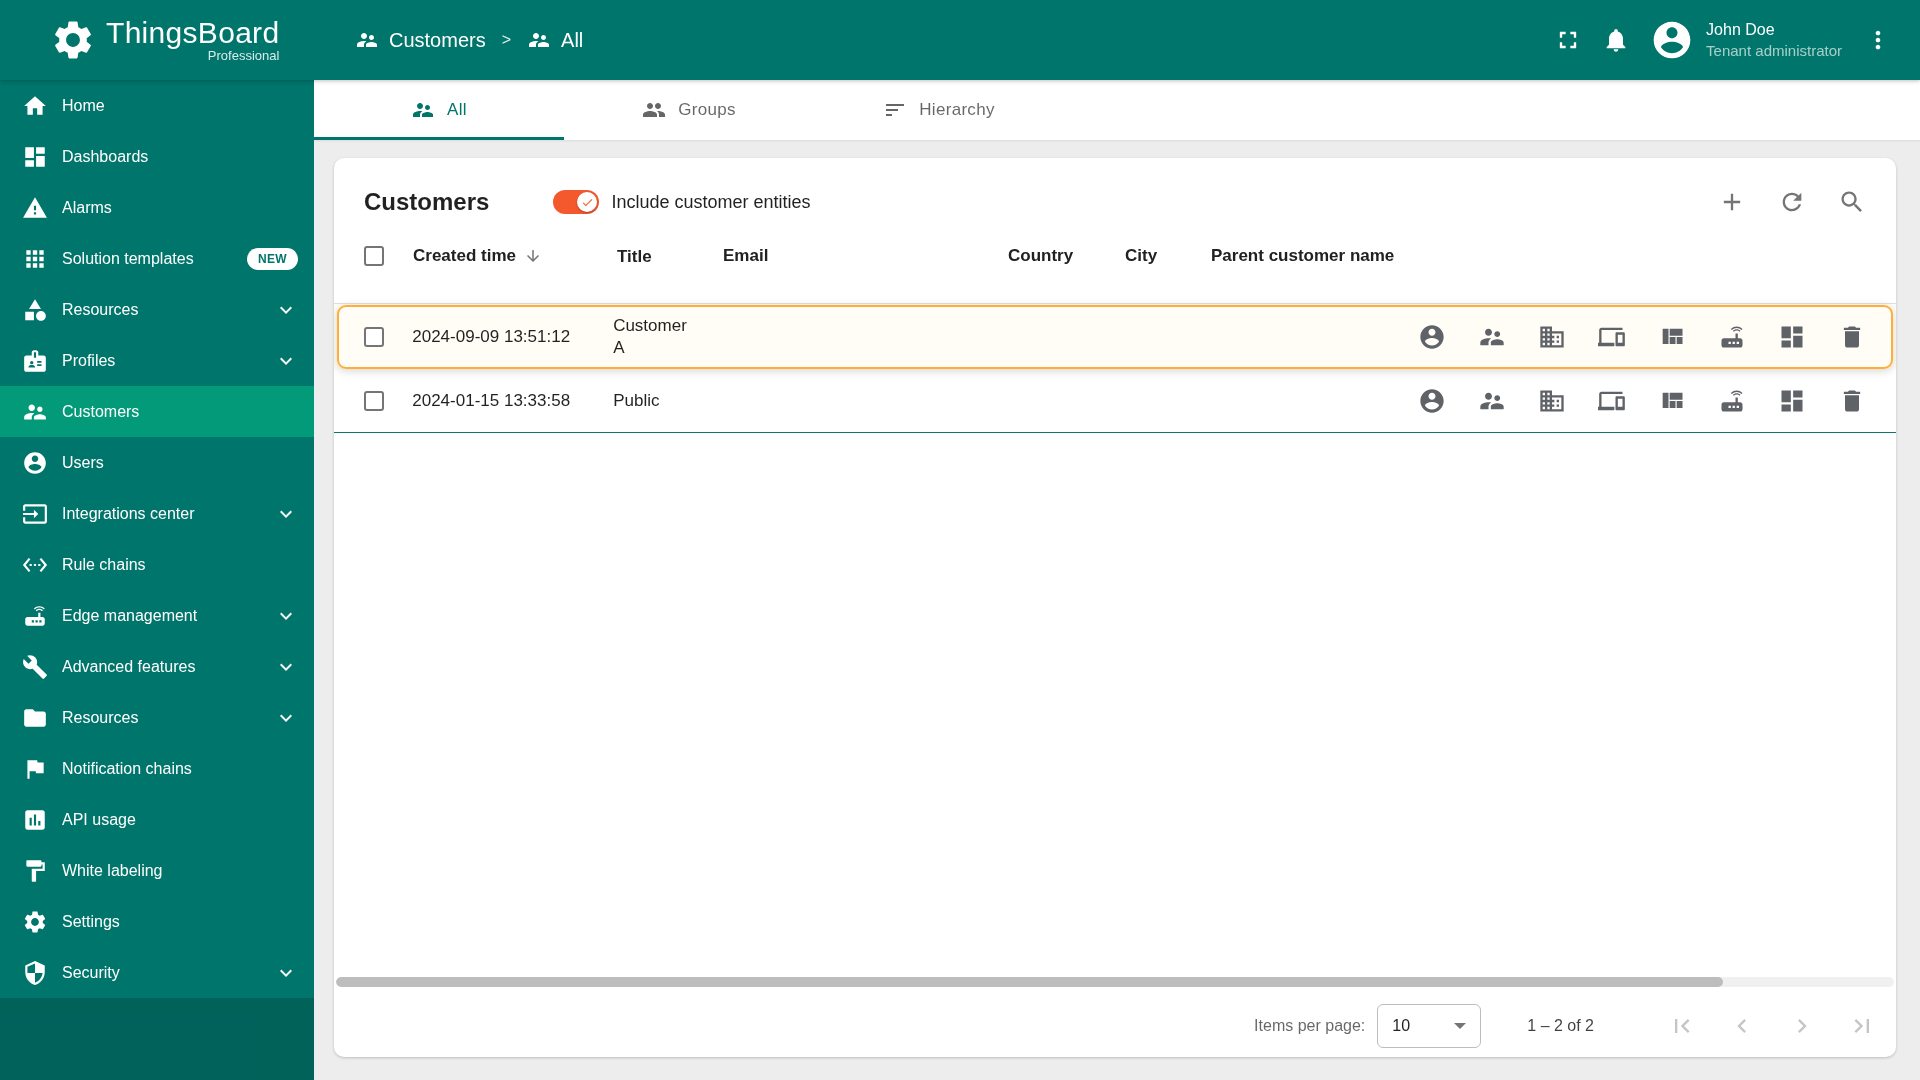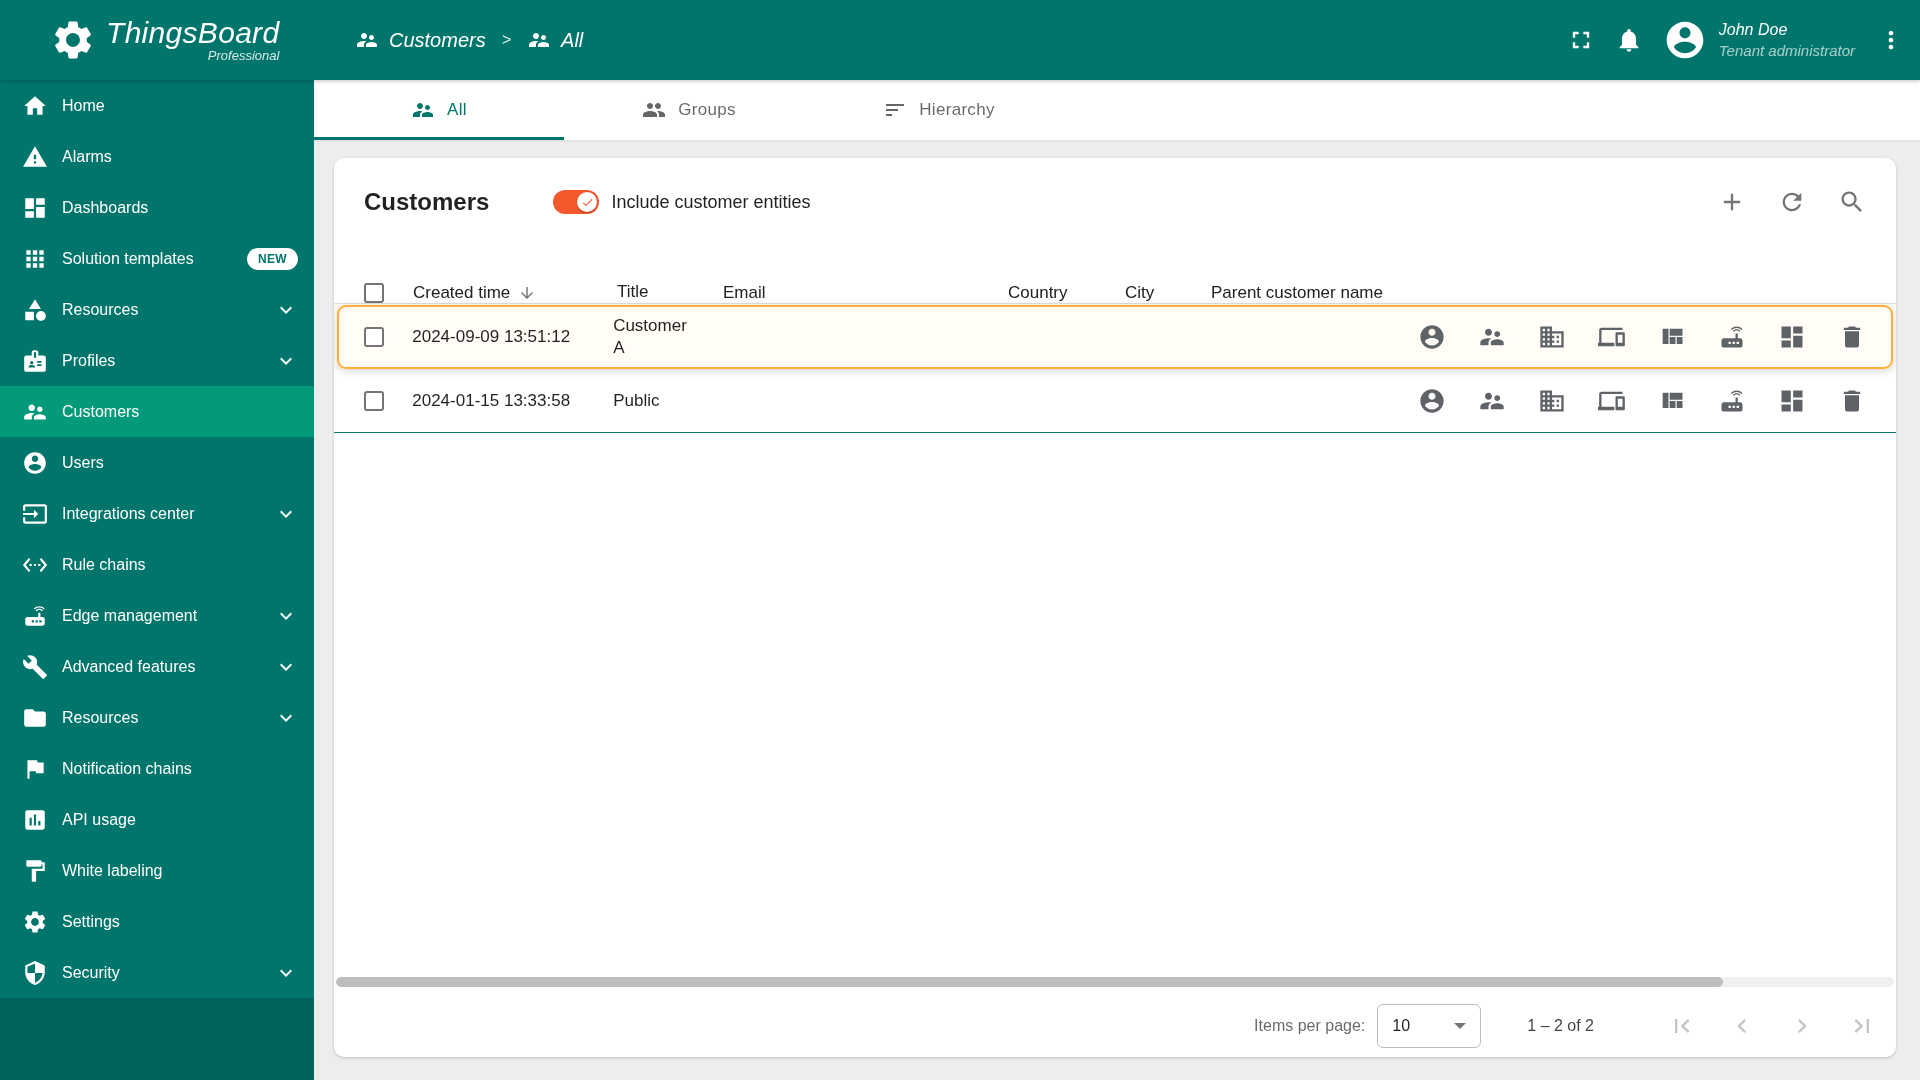--- a/index.html
+++ b/index.html
@@ -7,31 +7,31 @@
     --active-item-green:#029a78;
     --toggle-orange:#f4592e;
     --highlight-border:#ffae3b;
   }
   *{margin:0;padding:0;box-sizing:border-box;}
   html,body{width:1920px;height:1080px;overflow:hidden;background:#ededed;
     font-family:"Liberation Sans",sans-serif;color:rgba(0,0,0,.87);}
 
   
   .topbar{position:fixed;top:0;left:0;right:0;height:80px;background:var(--primary-green);
-    display:flex;align-items:center;z-index:20;box-shadow:0 1px 4px rgba(0,0,0,.25);font-style:italic;}
+    display:flex;align-items:center;z-index:20;box-shadow:0 1px 4px rgba(0,0,0,.25);}
   .logo{width:314px;display:flex;align-items:center;padding-left:50px;gap:10px;cursor:pointer;}
   .logo-gear{width:46px;height:46px;fill:#fff;}
   .logo-text{display:flex;flex-direction:column;align-items:flex-end;}
   .logo-name{font-size:30px;font-weight:400;color:#fff;letter-spacing:.3px;line-height:1.05;}
   .logo-sub{font-size:13px;color:rgba(255,255,255,.85);}
   .breadcrumb{display:flex;align-items:center;margin-left:41px;color:#fff;}
   .crumb{display:flex;align-items:center;gap:10px;font-size:20px;cursor:pointer;}
   .crumb svg{width:24px;height:24px;fill:#fff;}
   .crumb-sep{margin:0 16px;font-size:16px;color:rgba(255,255,255,.9);}
-  .topbar-right{margin-left:auto;display:flex;align-items:center;padding-right:5px;}
+  .topbar-right{margin-left:auto;display:flex;align-items:center;padding-right:18px;}
   .tb-btn{width:48px;height:48px;background:none;border:none;color:#fff;cursor:pointer;
     display:flex;align-items:center;justify-content:center;}
   .tb-btn svg{width:28px;height:28px;fill:currentColor;}
   .avatar{width:44px;height:44px;margin:0 12px 0 10px;}
   .avatar svg{width:44px;height:44px;fill:#fff;}
   .user-block{display:flex;flex-direction:column;justify-content:center;margin-right:12px;}
   .user-name{color:#fff;font-size:16px;line-height:1.3;}
   .user-role{color:rgba(255,255,255,.65);font-size:15px;line-height:1.3;}
 
   
@@ -65,22 +65,22 @@
   .knob{position:absolute;right:2px;top:2px;width:20px;height:20px;border-radius:50%;background:#fff;
     display:flex;align-items:center;justify-content:center;box-shadow:0 1px 2px rgba(0,0,0,.3);}
   .knob svg{width:13px;height:13px;fill:var(--toggle-orange);}
   .toggle-label{margin-left:12px;font-size:18px;}
   .header-actions{margin-left:auto;display:flex;align-items:center;gap:32px;}
   .icon-btn{background:none;border:none;color:#757575;cursor:pointer;padding:0;
     display:flex;align-items:center;justify-content:center;}
   .icon-btn svg{width:28px;height:28px;fill:currentColor;}
 
   
-  .thead{display:flex;align-items:flex-end;height:58px;border-bottom:1px solid #e0e0e0;
-    font-size:17px;font-weight:400;color:#212121;flex:0 0 auto;}
+  .thead{display:flex;align-items:flex-start;height:58px;border-bottom:1px solid #e0e0e0;
+    font-size:17px;font-weight:700;color:#212121;flex:0 0 auto;}
   .trow{display:flex;align-items:center;height:63px;font-size:17px;color:rgba(0,0,0,.87);
     border-bottom:1px solid #0f766e;position:relative;flex:0 0 auto;cursor:pointer;}
   .trow.highlighted{border-bottom:none;background:#fffdf6;height:66px;}
   .trow.highlighted::after{content:"";position:absolute;inset:1px 3px;border:2px solid var(--highlight-border);
     border-radius:9px;box-shadow:0 2px 10px rgba(0,0,0,.16);pointer-events:none;}
   .cell{display:flex;align-items:center;}
   .c-check{width:79px;padding-left:30px;}
   .c-created{width:204px;}
   .c-title{width:106px;padding-right:22px;line-height:1.3;}
   .c-email{width:285px;}
@@ -165,29 +165,29 @@
 
 <aside class="sidebar">
   <div class="nav-item">
     <svg class="nav-icon" viewBox="0 0 24 24">
         <path d="M10 20v-6h4v6h5v-8h3L12 3 2 12h3v8z"></path>
       </svg>
     <span class="nav-label">Home</span>
   </div>
   <div class="nav-item">
     <svg class="nav-icon" viewBox="0 0 24 24">
+        <path d="M3 13h8V3H3v10zm0 8h8v-6H3v6zm10 0h8V11h-8v10zm0-18v6h8V3h-8z"></path>
+      </svg>
+    <span class="nav-label">Dashboards</span>
+  </div>
+  <div class="nav-item">
+    <svg class="nav-icon" viewBox="0 0 24 24">
         <path d="M1 21h22L12 2 1 21zm12-3h-2v-2h2v2zm0-4h-2v-4h2v4z"></path>
       </svg>
     <span class="nav-label">Alarms</span>
-  </div>
-  <div class="nav-item">
-    <svg class="nav-icon" viewBox="0 0 24 24">
-        <path d="M3 13h8V3H3v10zm0 8h8v-6H3v6zm10 0h8V11h-8v10zm0-18v6h8V3h-8z"></path>
-      </svg>
-    <span class="nav-label">Dashboards</span>
   </div>
   <div class="nav-item">
     <svg class="nav-icon" viewBox="0 0 24 24">
         <path d="M4 8h4V4H4v4zm6 12h4v-4h-4v4zm-6 0h4v-4H4v4zm0-6h4v-4H4v4zm6 0h4v-4h-4v4zm6-10v4h4V4h-4zm-6 4h4V4h-4v4zm6 6h4v-4h-4v4zm0 6h4v-4h-4v4z"></path>
       </svg>
     <span class="nav-label">Solution templates</span>
     <span class="new-badge">NEW</span>
   </div>
   <div class="nav-item">
     <svg class="nav-icon" viewBox="0 0 24 24">

